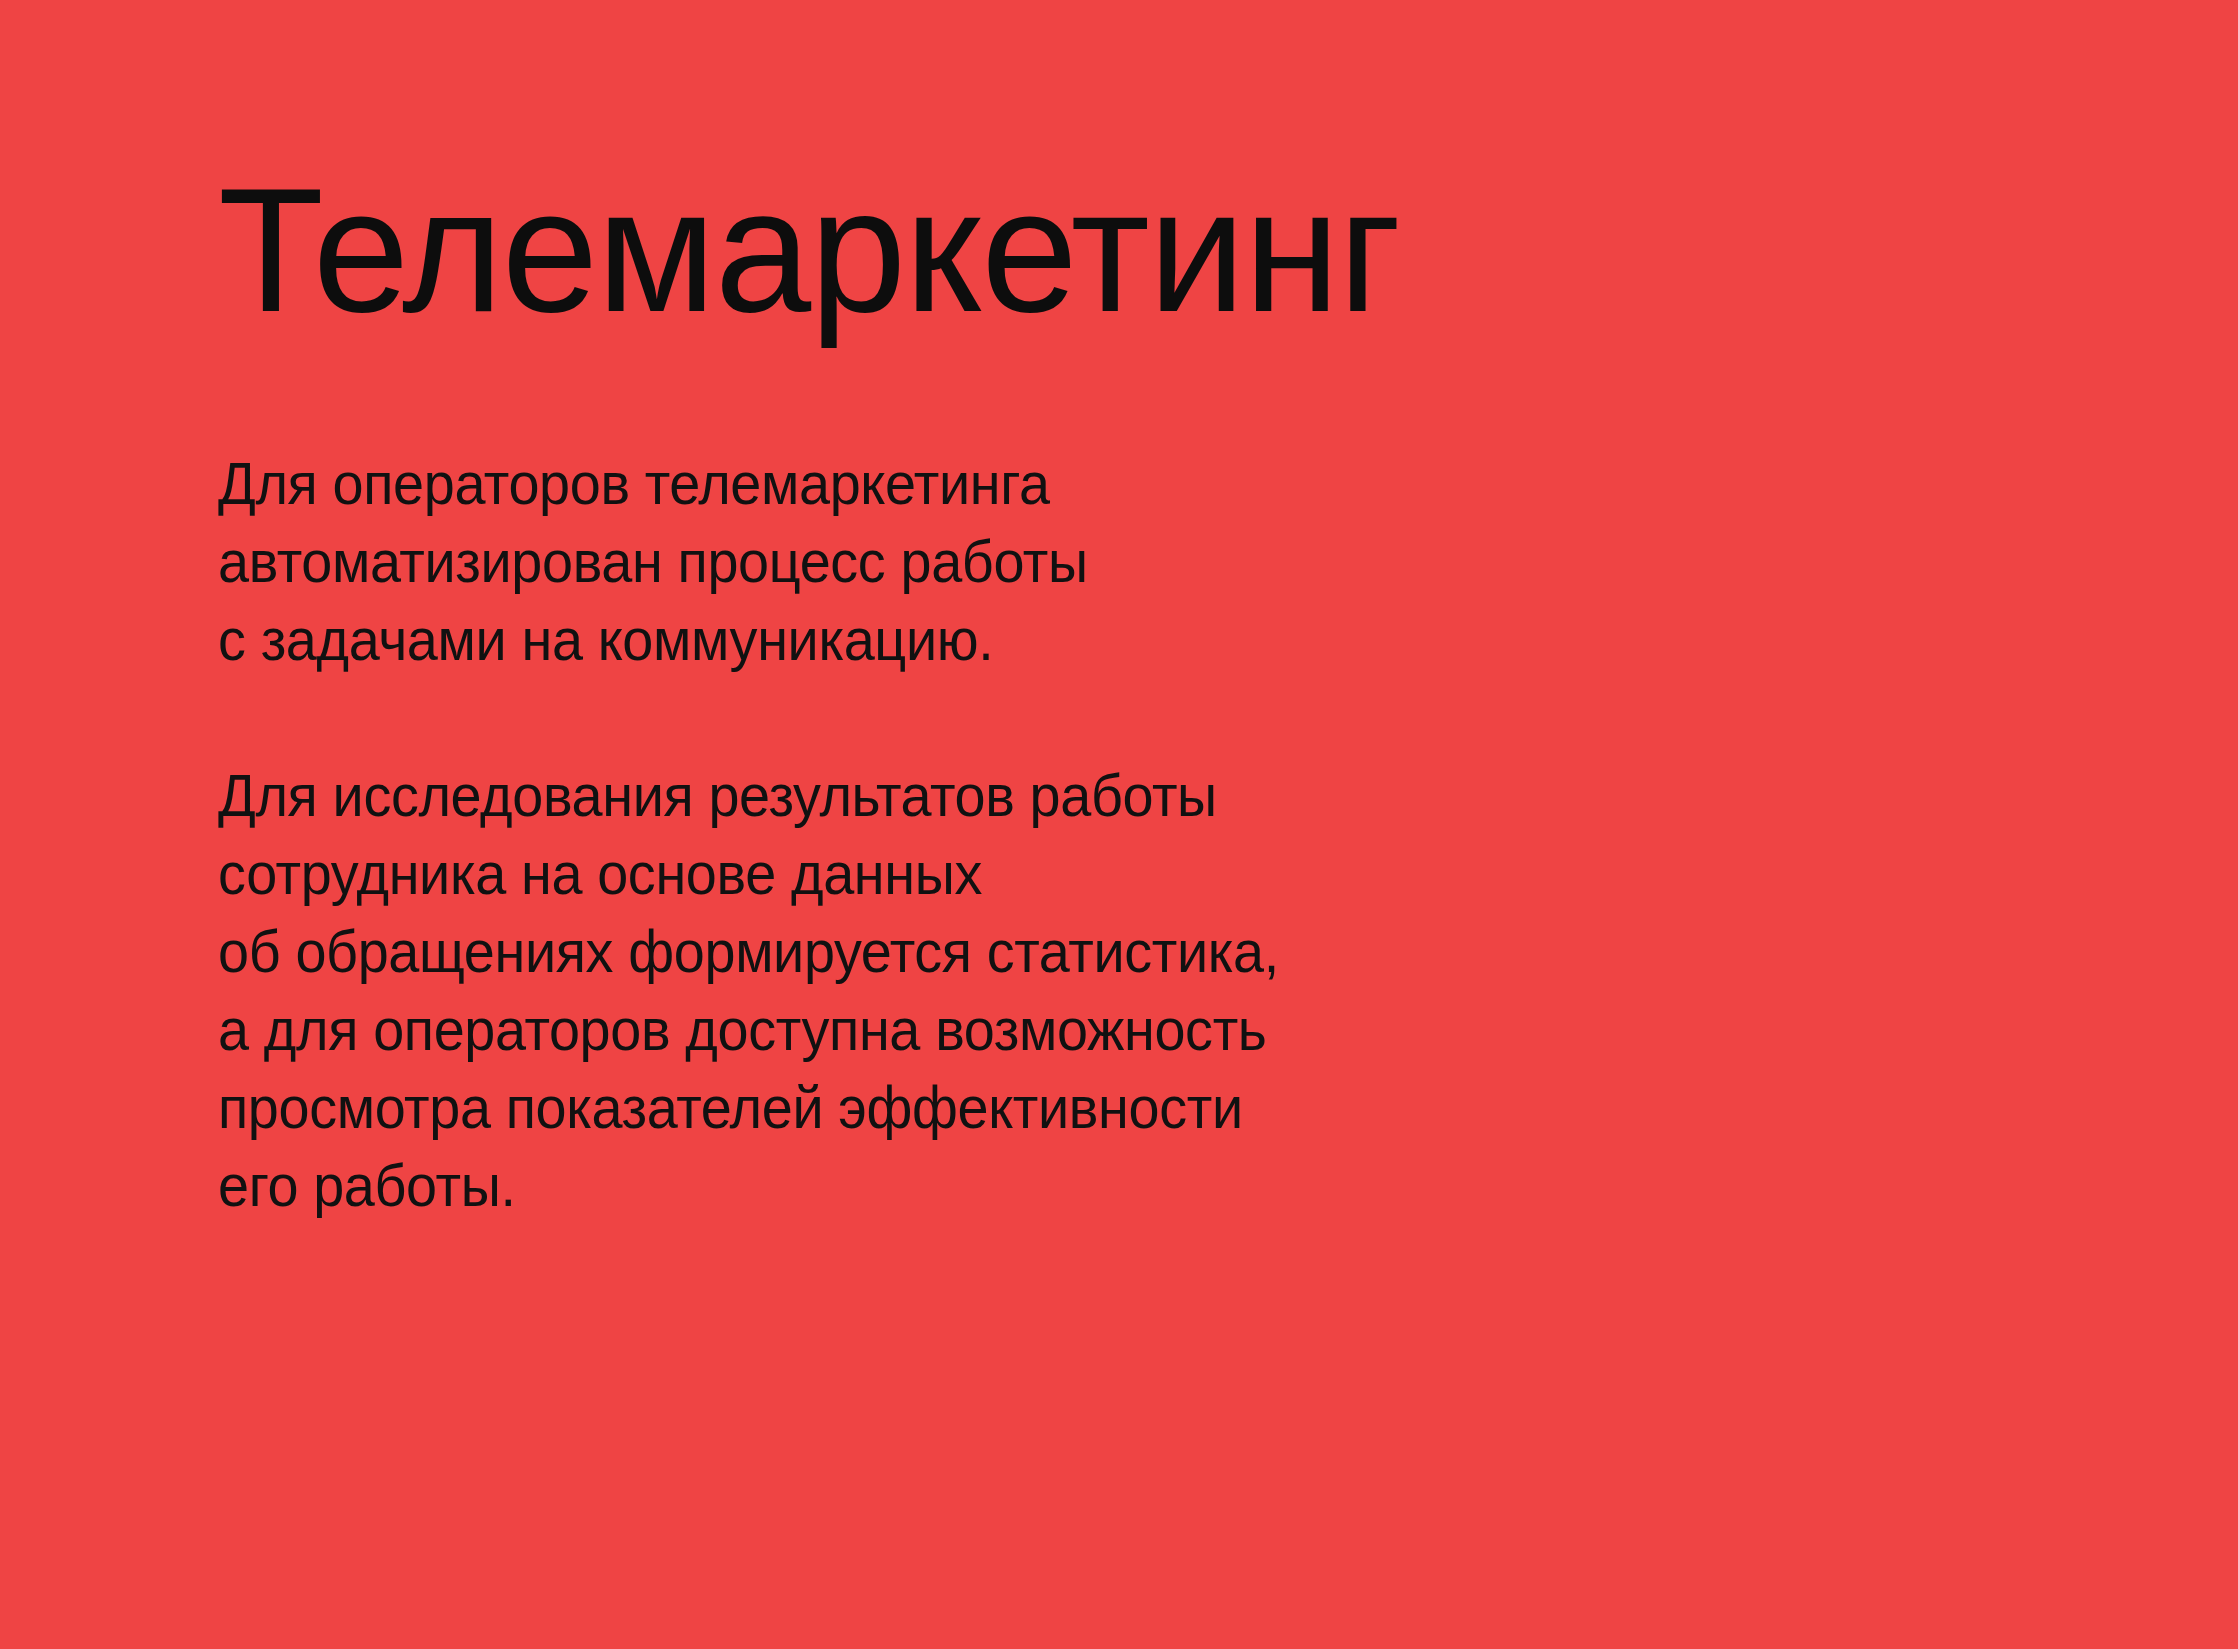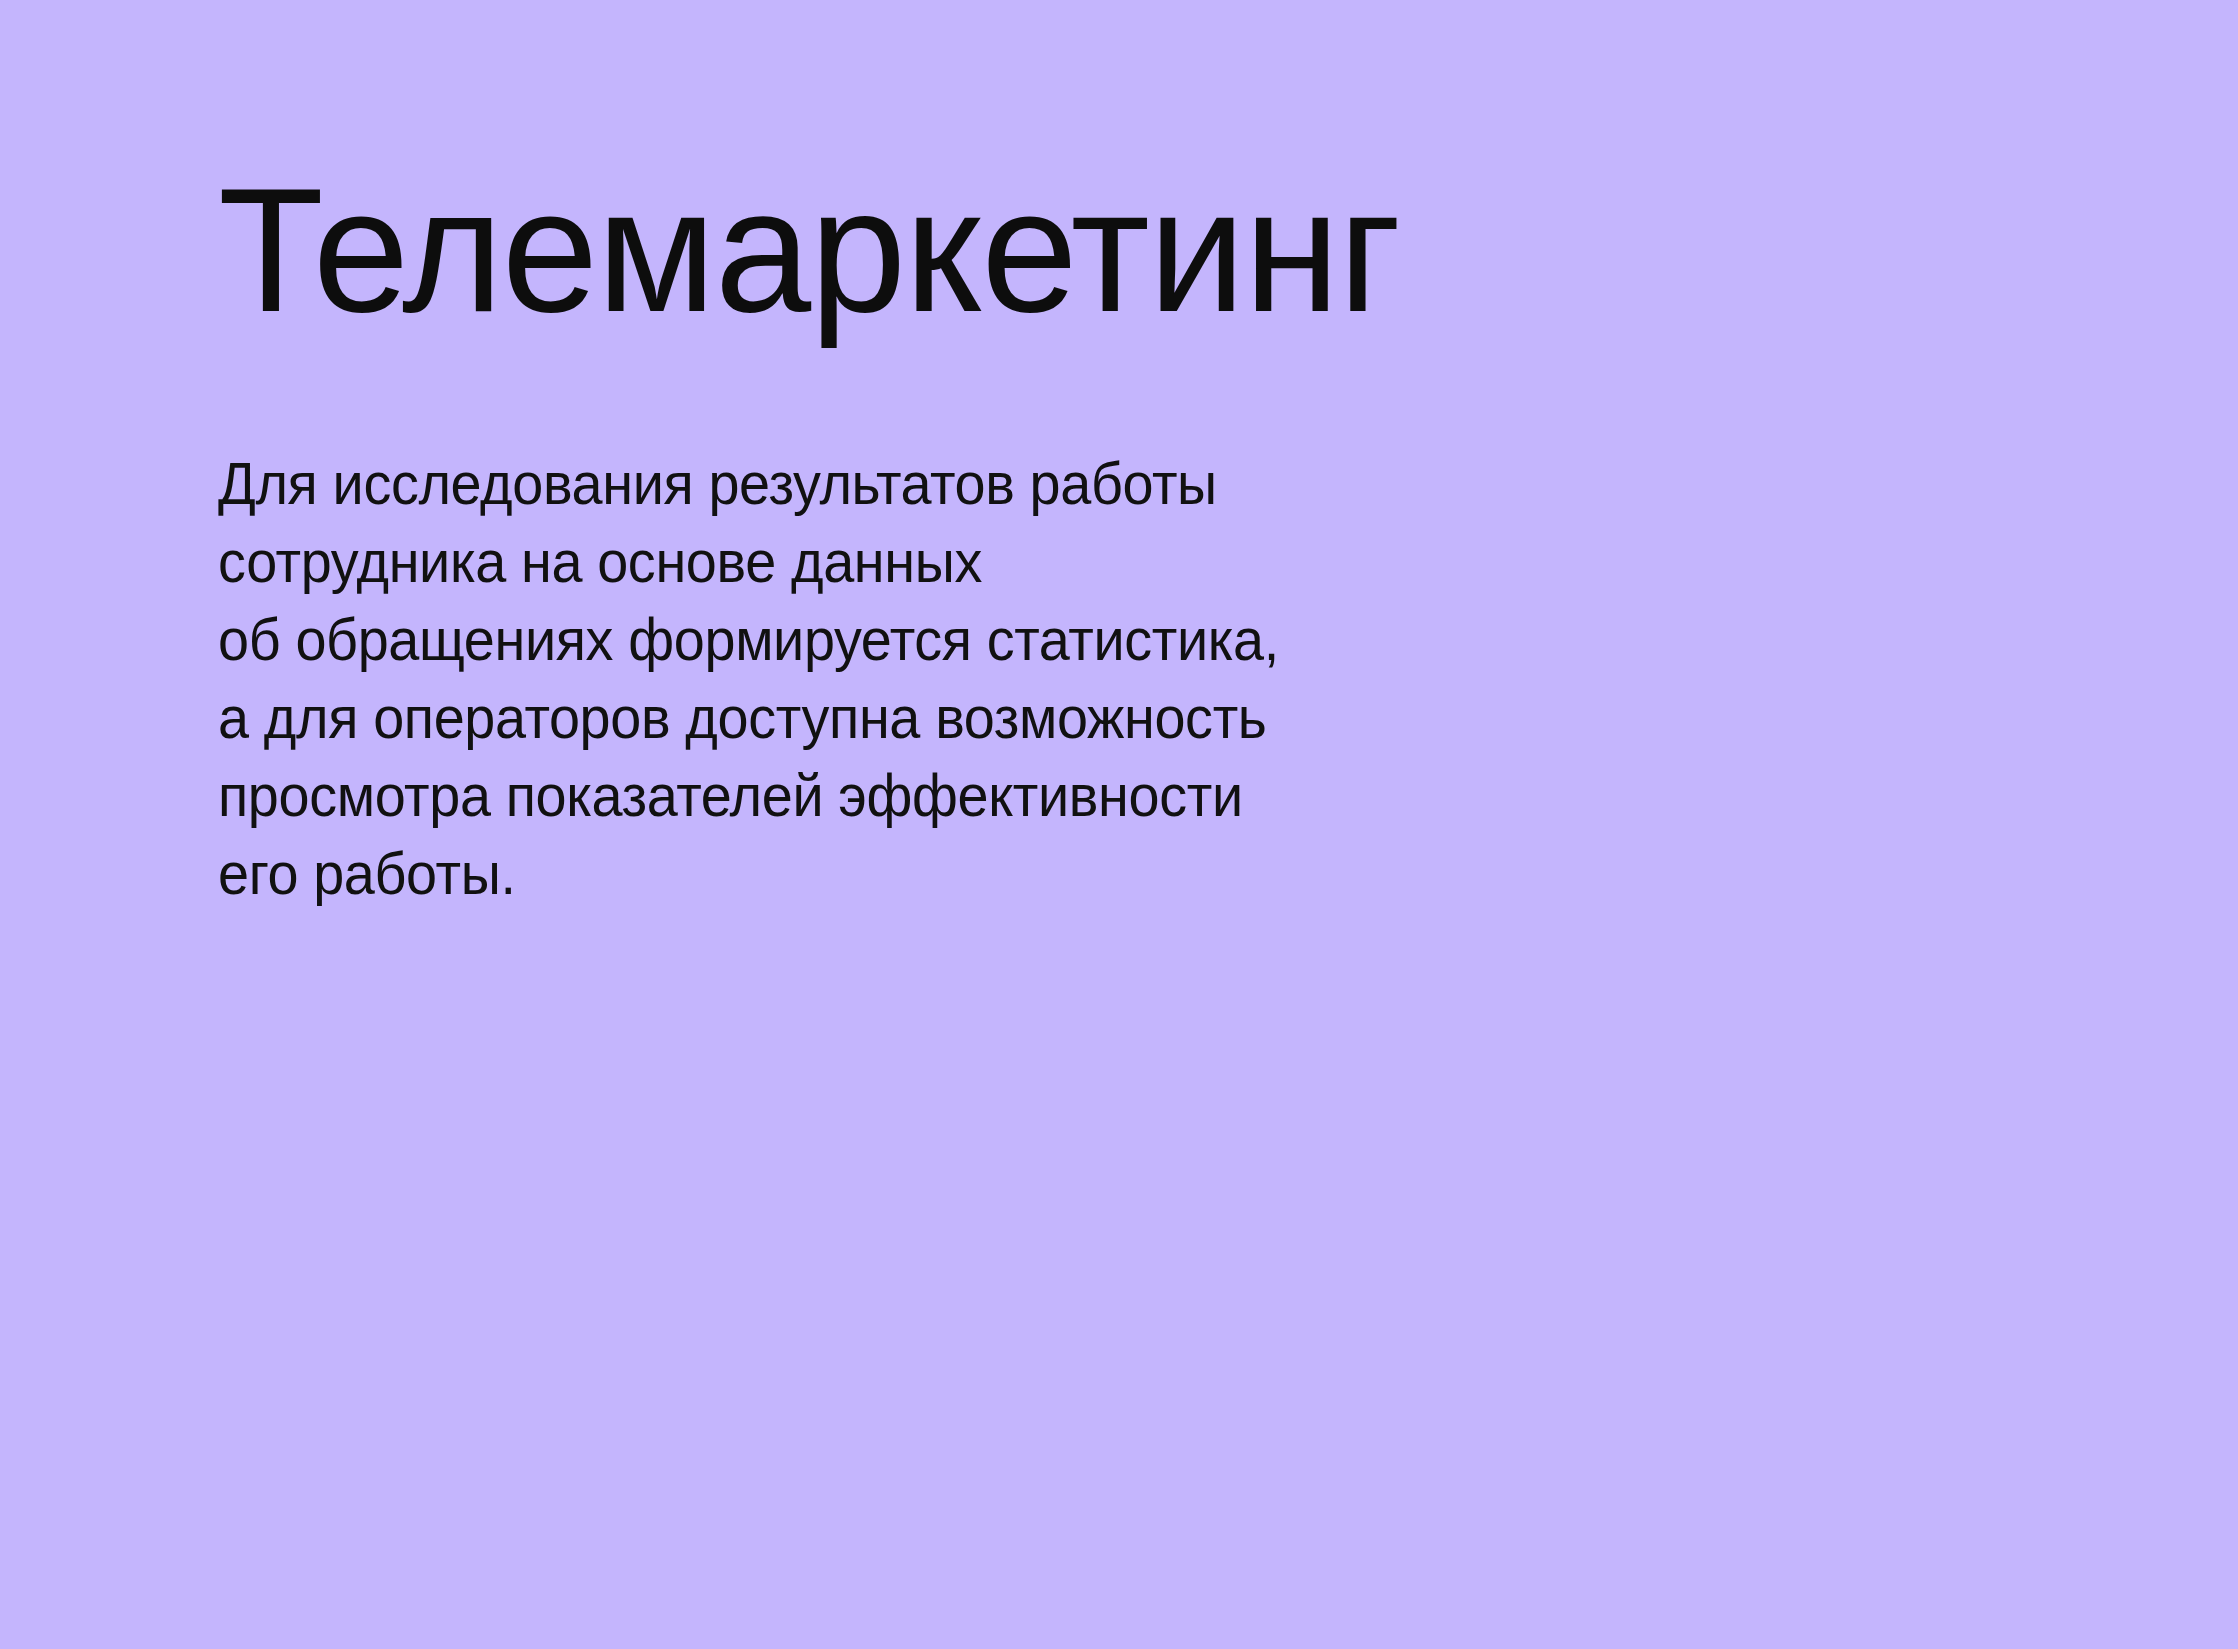--- a/index.html
+++ b/index.html
@@ -13,21 +13,21 @@
     background: #ffffff;
     font-family: "Liberation Sans", "DejaVu Sans", sans-serif;
     color: #000000;
     overflow: hidden;
     position: relative;
   }
 
   #slide {
     position: absolute;
     inset: 0;
-    background: #c4b5fd;
+    background: #ef4444;
   }
 
   #slide-title {
     position: absolute;
     left: 218px;
     top: 8.4px;
     font-size: 176px;
     font-weight: 300;
     line-height: 1.42;
     letter-spacing: -1.4px;
@@ -66,20 +66,25 @@
 </style>
 </head>
 <body>
 
 <div id="slide">
 
   <h1 id="slide-title">Телемаркетинг</h1>
 
   <div id="body-copy">
 
+    <p class="paragraph">
+      <span class="copy-line">Для операторов телемаркетинга</span>
+      <span class="copy-line">автоматизирован процесс работы</span>
+      <span class="copy-line">с задачами на коммуникацию.</span>
+    </p>
 
 
     <p class="paragraph">
       <span class="copy-line">Для исследования результатов работы</span>
       <span class="copy-line">сотрудника на основе данных</span>
       <span class="copy-line">об обращениях формируется статистика,</span>
       <span class="copy-line">а для операторов доступна возможность</span>
       <span class="copy-line">просмотра показателей эффективности</span>
       <span class="copy-line">его работы.</span>
     </p>

